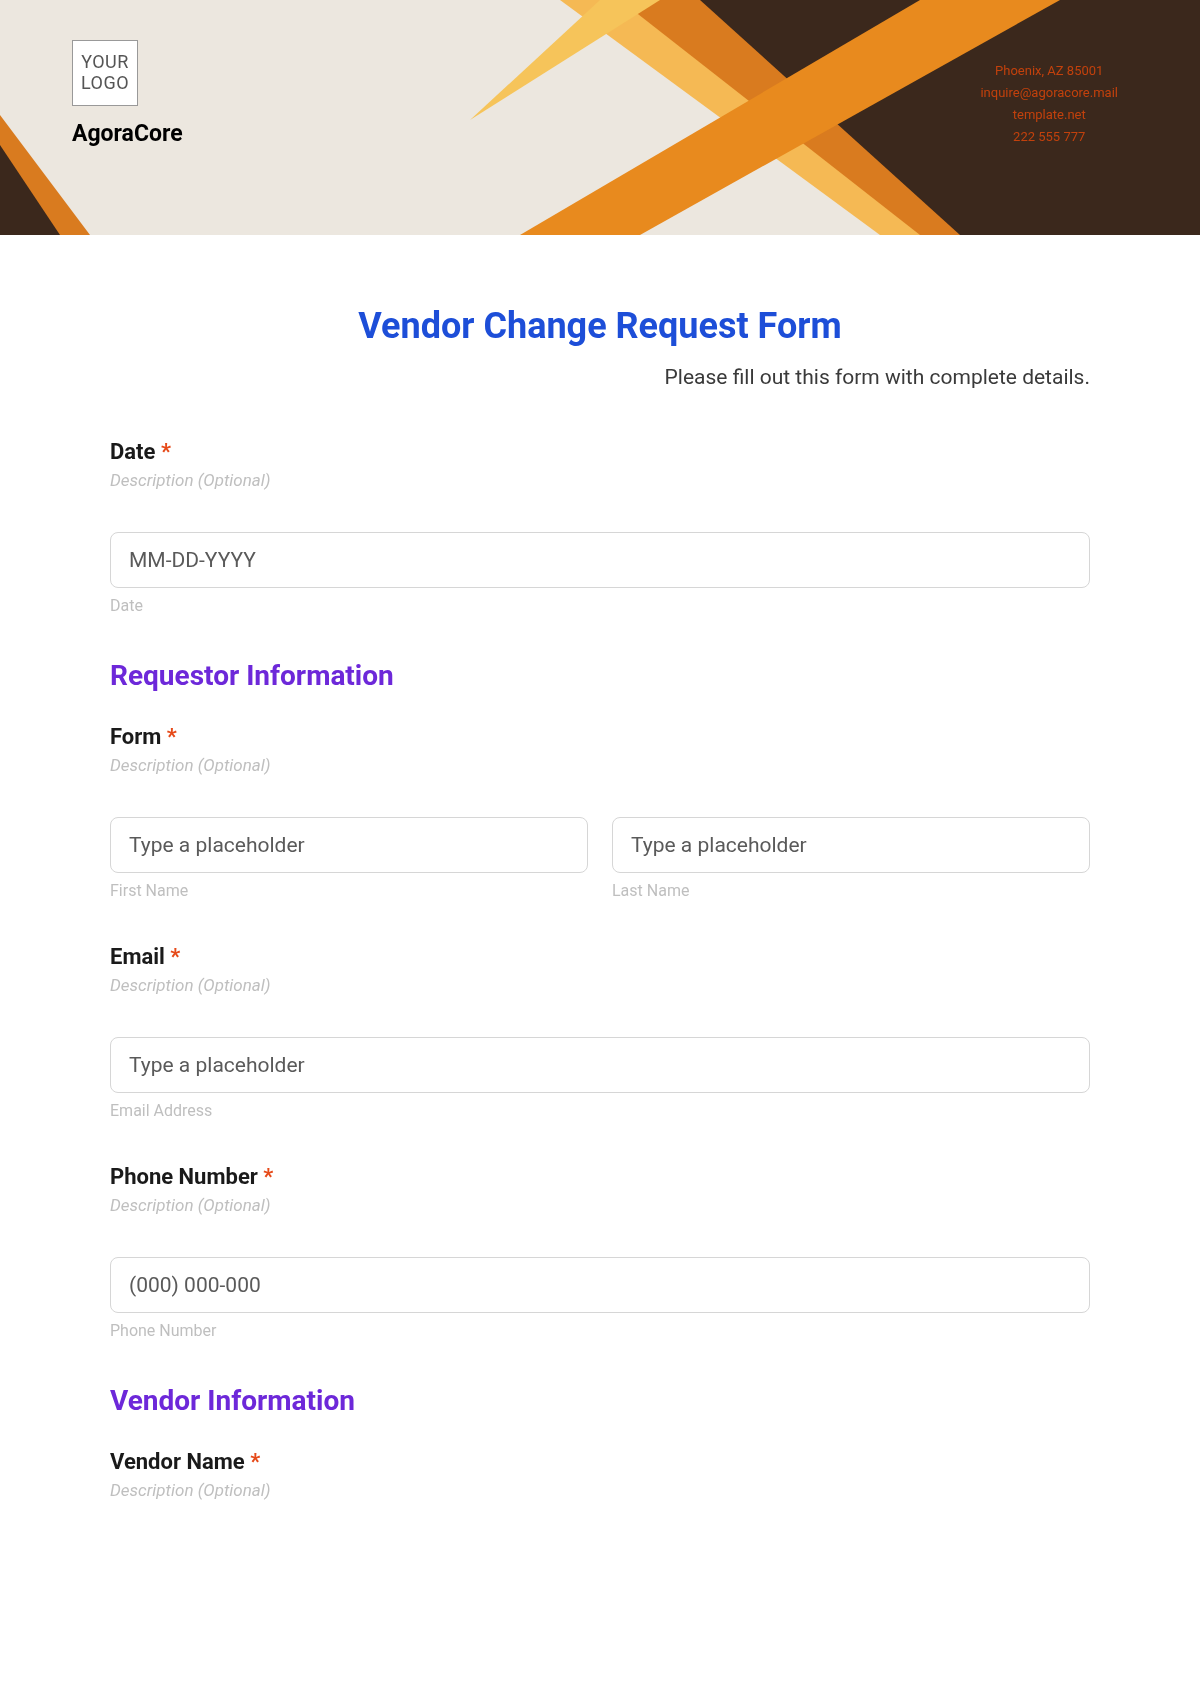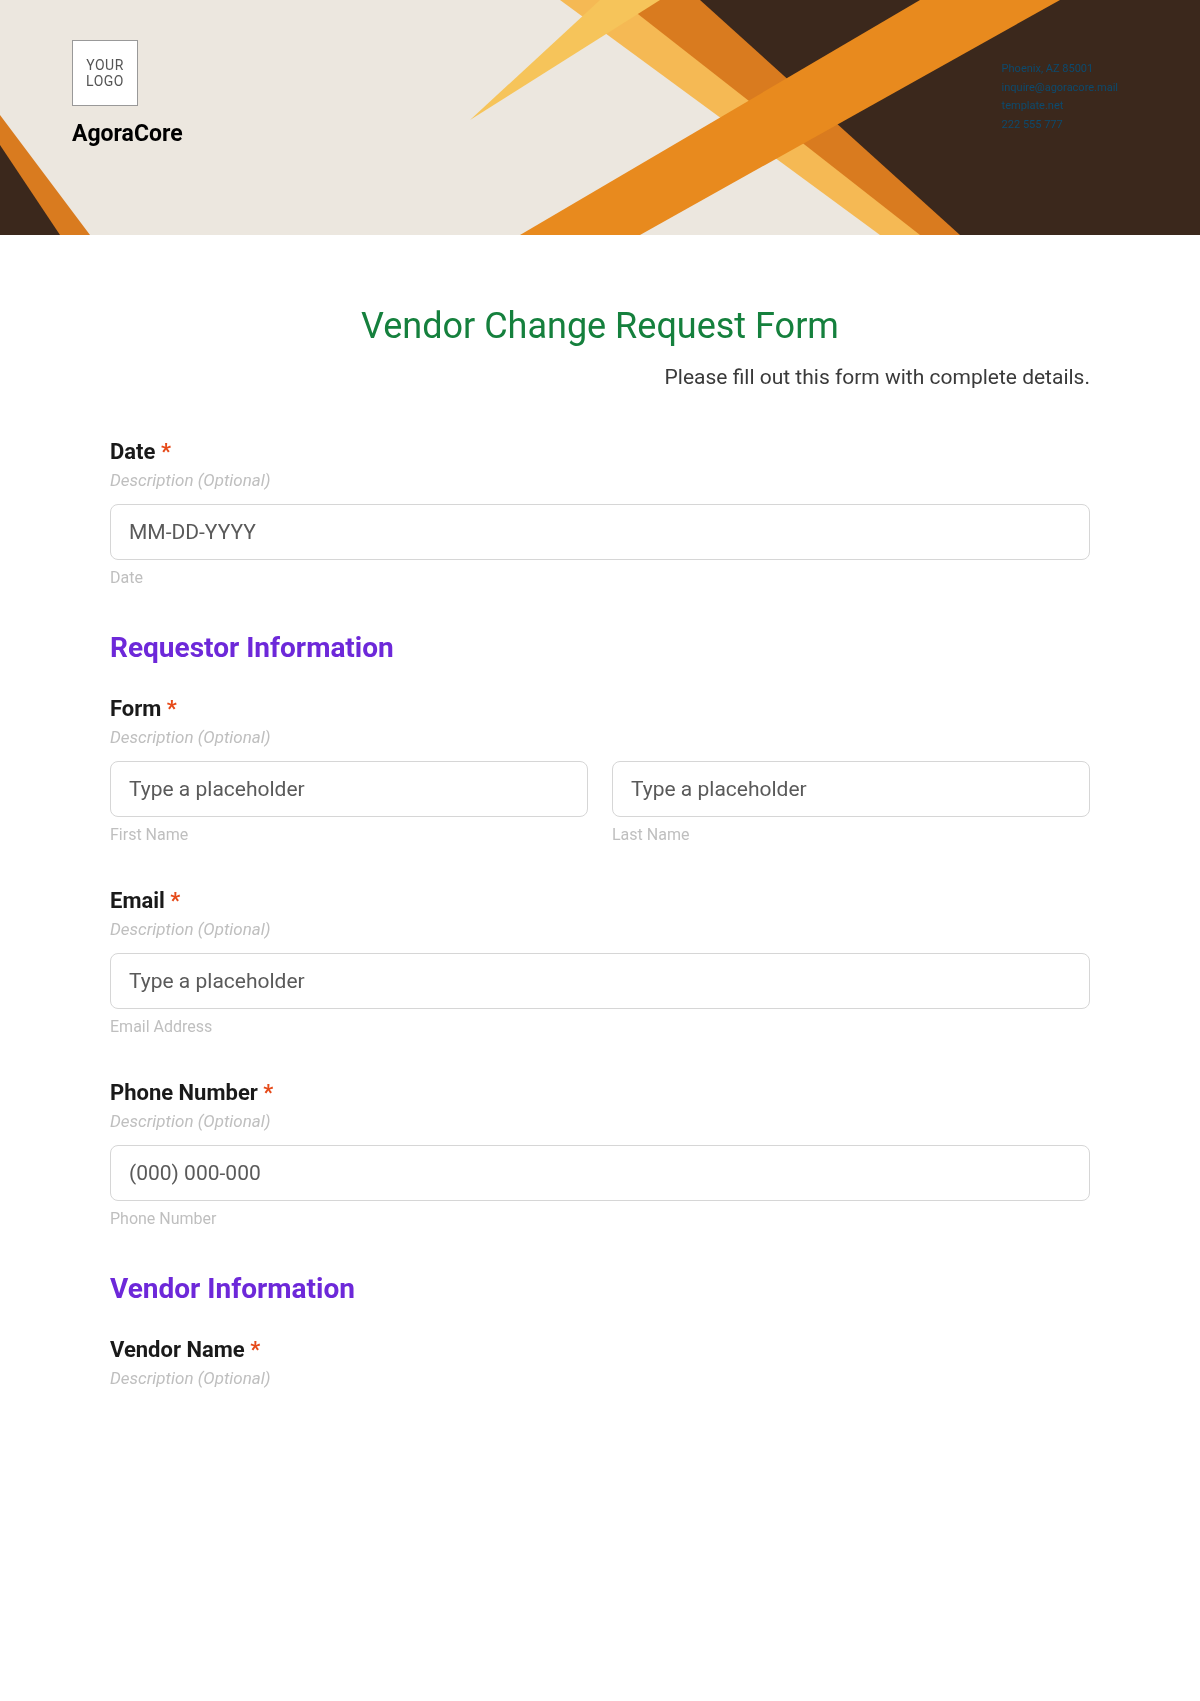--- a/index.html
+++ b/index.html
@@ -27,50 +27,50 @@
     z-index: 5;
   }
   .logo-box {
     width: 66px;
     height: 66px;
     border: 1px solid #999;
     background: #fff;
     display: flex;
     align-items: center;
     justify-content: center;
-    font-size: 14px;
+    font-size: 18px;
     line-height: 1.15;
     text-align: center;
     color: #555;
     letter-spacing: 0.5px;
   }
   .brand {
     margin-top: 14px;
     font-size: 23px;
     font-weight: 700;
     color: #000000;
   }
   .contact {
     position: absolute;
     right: 82px;
     top: 60px;
-    text-align: left;
-    color: #0c4a6e;
-    font-size: 11px;
+    text-align: center;
+    color: #c2410c;
+    font-size: 13px;
     line-height: 1.7;
     z-index: 5;
   }
   .form-wrap {
     padding: 70px 110px 40px 110px;
   }
   .form-title {
     text-align: center;
     font-size: 36px;
-    font-weight: 400;
-    color: #15803d;
+    font-weight: 700;
+    color: #1d4ed8;
     margin-bottom: 18px;
   }
   .form-sub {
     text-align: right;
     font-size: 21px;
     color: #3a3a3a;
     margin-bottom: 50px;
   }
   .field-group { margin-bottom: 44px; }
   .field-label {
@@ -89,20 +89,21 @@
   .input {
     width: 100%;
     height: 56px;
     border: 1px solid #d6d6d6;
     border-radius: 8px;
     padding: 0 18px;
     font-size: 21px;
     color: #5a5a5a;
     font-family: inherit;
     background: #fff;
+    margin-top: 28px;
   }
   .input::placeholder { color: #5a5a5a; }
   .sublabel {
     font-size: 16px;
     color: #bfbfbf;
     margin-top: 8px;
   }
   .row2 {
     display: flex;
     gap: 24px;

